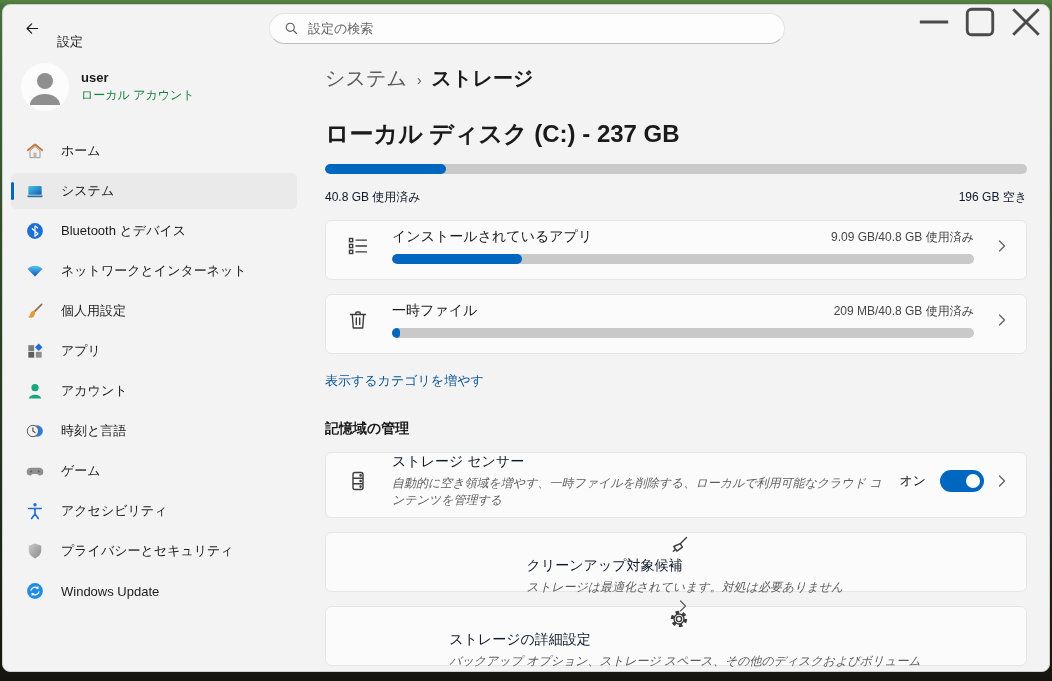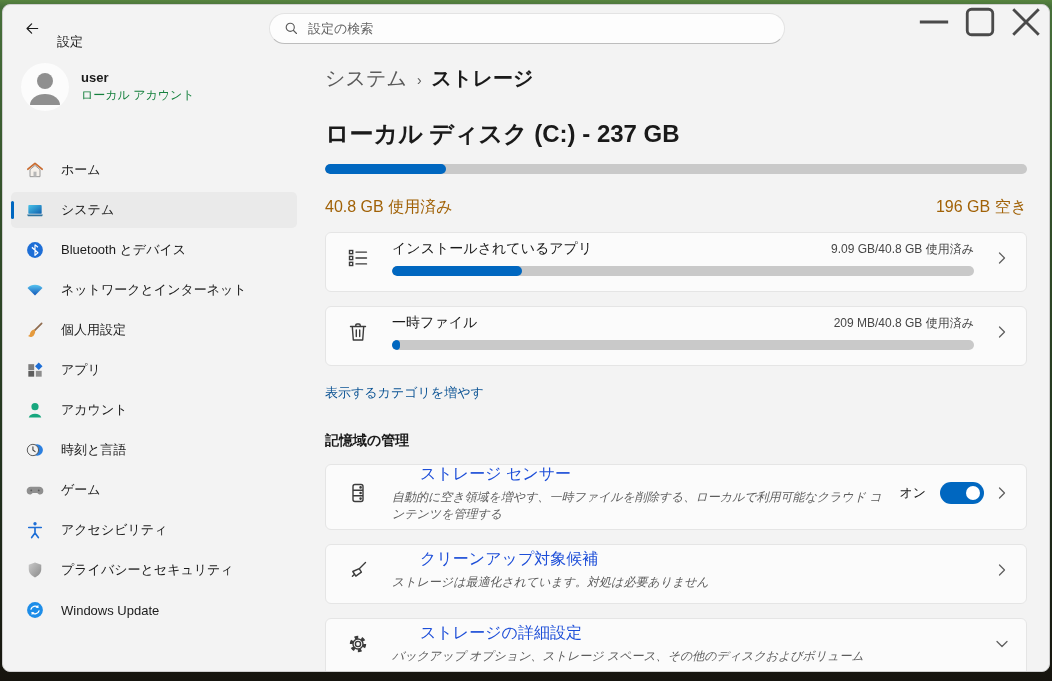--- a/index.html
+++ b/index.html
@@ -37,21 +37,21 @@
 
   
   .sidebar { position:absolute; left:0; top:48px; width:300px; bottom:0; }
   .user-card { position:absolute; left:18px; top:10px; display:flex; align-items:center; gap:12px; }
   .avatar {
     width:48px; height:48px; border-radius:50%; background:#fcfcfc;
     display:flex; align-items:center; justify-content:center; overflow:hidden;
   }
   .user-name { font-size:13px; font-weight:700; color:#1b1b1b; }
   .user-type { font-size:12px; color:#15803d; margin-top:2px; }
-  .nav { position:absolute; left:8px; right:6px; top:99px;text-align:right; }
+  .nav { position:absolute; left:8px; right:6px; top:80px;text-align:right; }
   .nav-item {
     position:relative; height:36px; margin-bottom:4px; border-radius:5px;
     display:flex; align-items:center; padding-left:14px; gap:16px; cursor:pointer;
     font-size:13px; color:#1b1b1b;
   }
   .nav-item.selected { background:#eaeaea; }
   .nav-item.selected::before {
     content:""; position:absolute; left:0; top:9px; width:3px; height:18px;
     border-radius:2px; background:#0067c0;
   }
@@ -59,43 +59,43 @@
 
   
   .main { position:absolute; left:322px; top:48px; right:20px; bottom:0; }
   .breadcrumb { display:flex; align-items:center; gap:10px; margin-top:12px; font-size:20px; }
   .crumb-parent { color:#5a5a5a; cursor:pointer; }
   .crumb-sep { color:#5a5a5a; font-size:14px; padding-top:2px; }
   .crumb-current { color:#1a1a1a; font-weight:600; }
   .disk-title { margin-top:26px; font-size:24px; font-weight:700; color:#1a1a1a; }
   .main-bar { margin-top:14px; width:702px; height:10px; border-radius:5px; background:#c9c9c9; overflow:hidden; }
   .bar-fill { height:100%; border-radius:5px; background:#0067c0; }
-  .usage-row { width:702px; display:flex; justify-content:space-between; margin-top:23px; font-size:16px; color:#a16207; }
+  .usage-row { width:702px; display:flex; justify-content:space-between; margin-top:15px; font-size:12px; color:#0f172a; }
 
   .card {
     width:702px; background:#fbfbfb; border:1px solid #e5e5e5; border-radius:6px;
     display:flex; align-items:center; padding:0 14px 8px 20px; cursor:pointer;
   }
   .cat-card { height:60px; margin-top:14px; }
   .cat-card .cat-body { flex:1; margin-left:22px; margin-right:10px; }
   .cat-top { display:flex; justify-content:space-between; align-items:baseline; }
   .cat-title { font-size:14px; color:#1a1a1a; }
   .cat-usage { font-size:12px; color:#464646; }
   .cat-bar { margin-top:8px; height:10px; border-radius:5px; background:#c9c9c9; overflow:hidden; }
   .row-icon { width:24px; height:24px; flex:0 0 24px; display:flex; }
   .chevron { width:20px; height:20px; flex:0 0 20px; display:flex; margin-left:8px; }
 
   .more-link { display:inline-block; margin-top:18px; font-size:13px; color:#0b5394; cursor:pointer; }
   .section-heading { margin-top:30px; font-size:14px; font-weight:700; color:#1a1a1a; }
 
   .mgmt-card { margin-top:14px; }
   .mgmt-card.tall { height:66px; }
-  .mgmt-card.short { height:60px; }
+  .mgmt-card.short { height:60px;flex-direction:column; }
   .mgmt-body { flex:1; margin-left:22px; margin-right:10px; }
-  .mgmt-title { font-size:16px; color:#1d4ed8;margin-left:28px; }
+  .mgmt-title { font-size:14px; color:#0f172a; }
   .mgmt-sub { font-size:12px; color:#5d5d5d; margin-top:4px;font-style:italic; }
   .toggle-label { font-size:13px; color:#1a1a1a; margin-right:14px; white-space:nowrap; }
   .toggle {
     width:44px; height:22px; border-radius:11px; background:#0067c0; position:relative;
     flex:0 0 44px; cursor:pointer;
   }
   .toggle .knob {
     position:absolute; right:4px; top:4px; width:14px; height:14px; border-radius:50%; background:#ffffff;
   }
   svg { display:block; width:100%; height:100%; }

